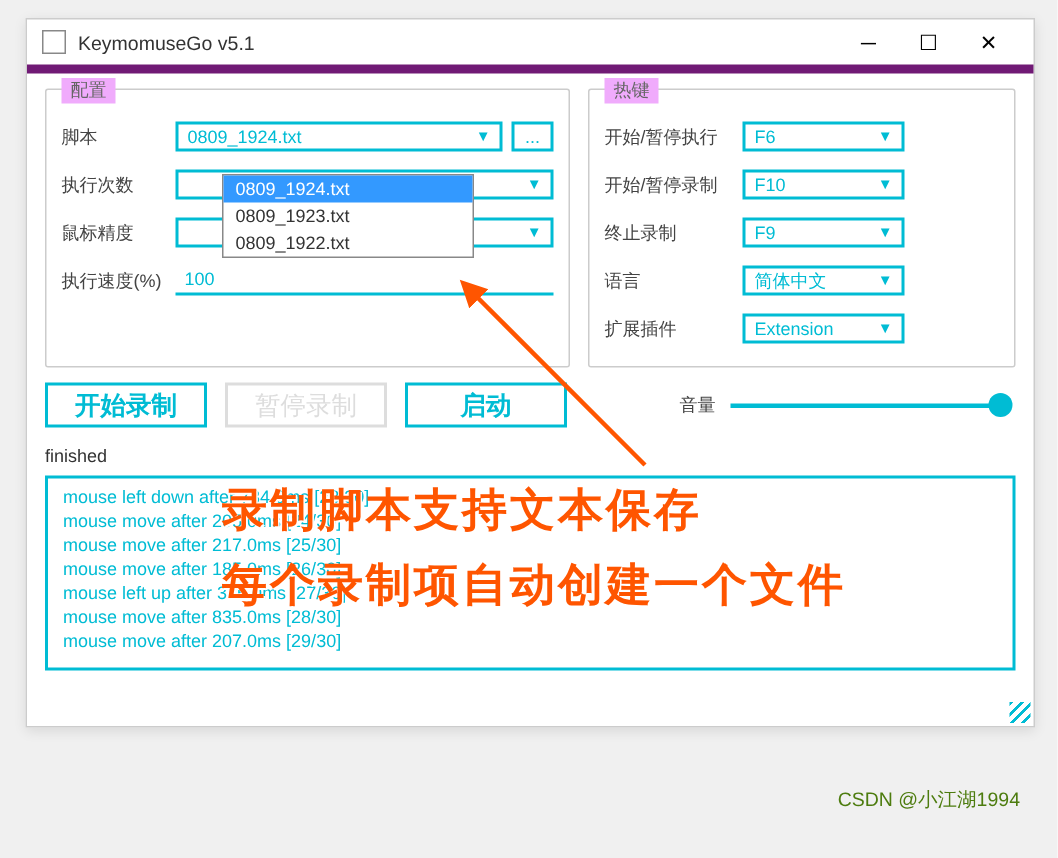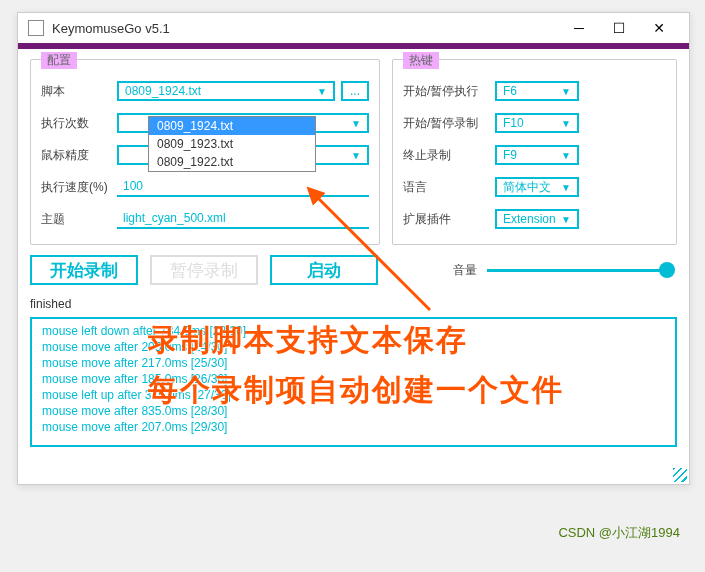--- a/index.html
+++ b/index.html
@@ -16,21 +16,21 @@
 .panel-left { flex: 1; min-width: 335px; }
 .panel-right { width: 285px; }
 .panel-title { position: absolute; top: -8px; left: 10px; background: #f0abfc; padding: 0 6px; font-size: 12px; color: #666; }
 
 .row { display: flex; align-items: center; margin-top: 10px; height: 22px; }
 .row:first-of-type { margin-top: 6px; }
 .row .label { font-size: 12px; color: #444; width: 76px; }
 .row .lbl2 { font-size: 12px; color: #444; width: 92px; }
 
 .cyan-select { flex: 1; height: 20px; border: 2px solid #00bcd4; background: #fff; display: flex; align-items: center; padding: 0 6px; font-size: 12px; color: #00bcd4; cursor: pointer; position: relative; }
-.cyan-select.small { width: 84px; flex: none; }
+.cyan-select.small { width: 108px; flex: none; }
 .cyan-select .arrow { margin-left: auto; color: #00bcd4; font-size: 10px; }
 .cyan-underline { flex: 1; height: 20px; border-bottom: 2px solid #00bcd4; padding: 0 6px; font-size: 12px; color: #00bcd4; display: flex; align-items: center; }
 
 .dotdot { width: 28px; height: 20px; border: 2px solid #00bcd4; margin-left: 6px; display: flex; align-items: center; justify-content: center; color: #00bcd4; font-size: 12px; cursor: pointer; }
 
 .dropdown { position: absolute; left: 117px; top: 56px; width: 168px; border: 1px solid #888; background: #fff; z-index: 10; }
 .dropdown .opt { padding: 2px 8px; font-size: 12px; color: #333; cursor: pointer; }
 .dropdown .opt.sel { background: #3399ff; color: #fff; }
 
 .buttons { display: flex; padding: 10px 12px; gap: 12px; align-items: center; }
@@ -97,26 +97,20 @@
         </div>
       </div>
 
       <div class="row">
         <div class="label">执行速度(%)</div>
         <div class="cyan-underline">
           <span>100</span>
         </div>
       </div>
 
-      <div class="row">
-        <div class="label">主题</div>
-        <div class="cyan-underline">
-          <span>light_cyan_500.xml</span>
-        </div>
-      </div>
 
       <div class="dropdown">
         <div class="opt sel">0809_1924.txt</div>
         <div class="opt">0809_1923.txt</div>
         <div class="opt">0809_1922.txt</div>
       </div>
     </div>
 
     <div class="panel panel-right">
       <div class="panel-title">热键</div>

